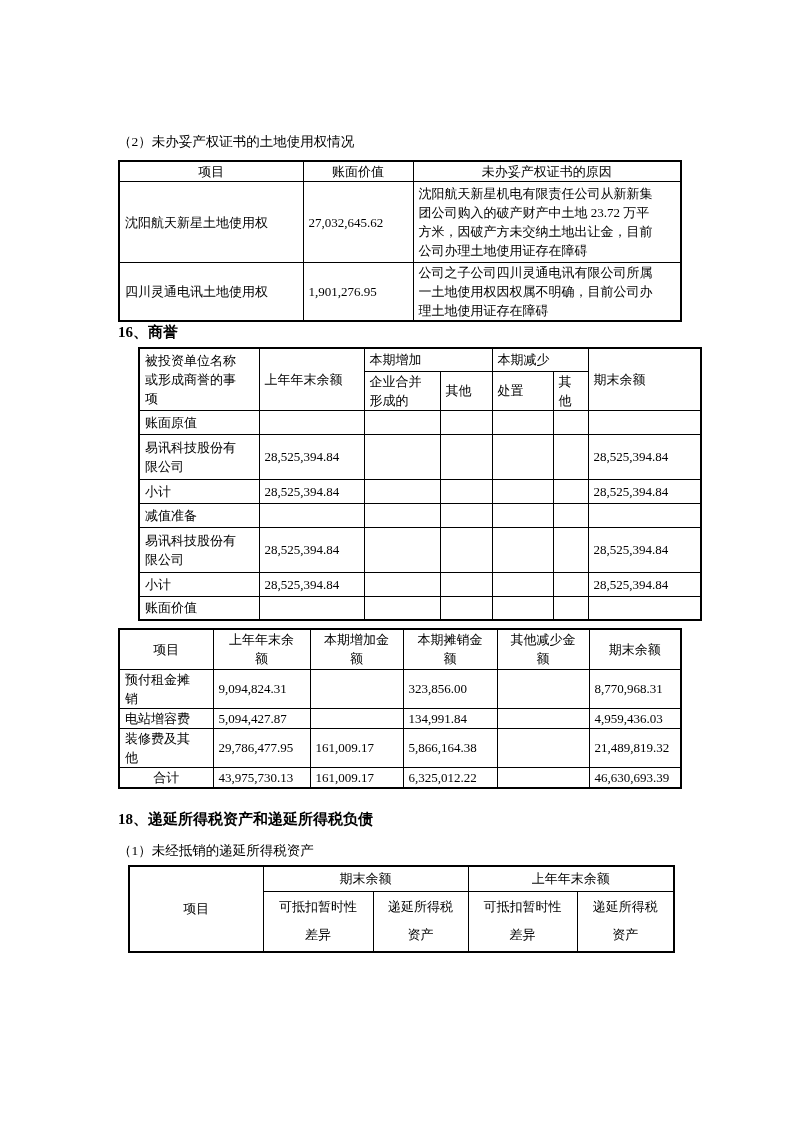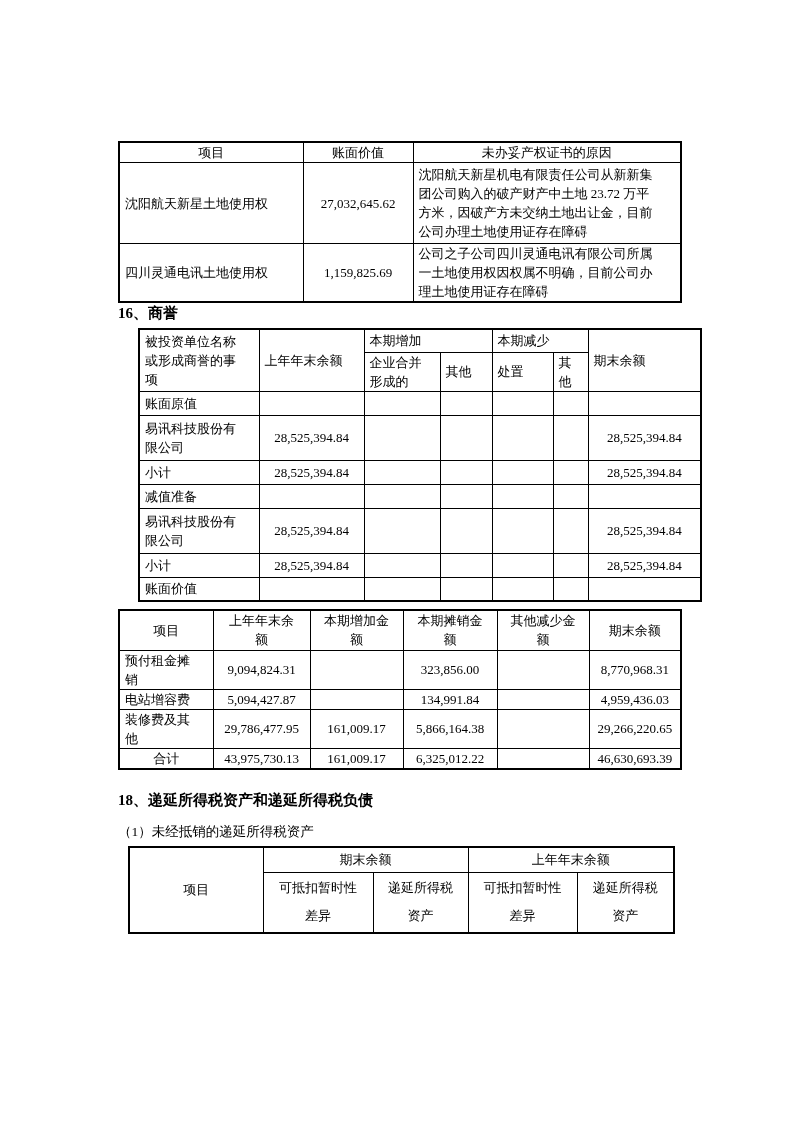--- a/index.html
+++ b/index.html
@@ -21,21 +21,21 @@
     border:1px solid #000;
     font-size:13px; font-weight:normal;
     padding:0 5px;
     line-height:19px;
     white-space:pre-line;
     overflow:hidden;
     vertical-align:middle;
     text-align:left;
   }
   .ctr { text-align:center; }
-  .num { text-align:center; }
+  .num { text-align:left; }
 
   
   .t-land { width:562px; margin-top:9px; }
   .t-land tr.hrow { height:19px; }
   .t-land tr.r1 { height:81px; }
   .t-land tr.r2 { height:57px; }
 
   
   .t-goodwill { width:562px; margin-top:4px;margin-left:20px; }
   .t-goodwill tr.h1 { height:23px; }
@@ -63,20 +63,21 @@
   .t-dtax tr.h2 th { line-height:28px; }
 
   .pageno { margin-top:26px; text-align:center; font-size:12px; line-height:14px; }
 </style>
 </head>
 <body>
 
 <div class="page">
   <div class="content">
 
+    <p class="sub-heading">（2）未办妥产权证书的土地使用权情况</p>
 
     <table class="t-land">
       <colgroup>
           <col style="width:184px">
           <col style="width:110px">
           <col style="width:268px">
         </colgroup>
       <tbody>
           <tr class="hrow">
         <th class="ctr">项目</th>
@@ -86,21 +87,21 @@
       <tr class="r1">
         <td>沈阳航天新星土地使用权</td>
         <td class="num">27,032,645.62</td>
         <td>沈阳航天新星机电有限责任公司从新新集
 团公司购入的破产财产中土地 23.72 万平
 方米，因破产方未交纳土地出让金，目前
 公司办理土地使用证存在障碍</td>
       </tr>
       <tr class="r2">
         <td>四川灵通电讯土地使用权</td>
-        <td class="num">1,159,825.69</td>
+        <td class="num">1,901,276.95</td>
         <td>公司之子公司四川灵通电讯有限公司所属
 一土地使用权因权属不明确，目前公司办
 理土地使用证存在障碍</td>
       </tr>
     </tbody>
       </table>
 
     <p class="sec-heading gap16">16、商誉</p>
 
     <table class="t-goodwill">
@@ -239,21 +240,21 @@
         <td class="num"></td>
         <td class="num">4,959,436.03</td>
       </tr>
       <tr class="d">
         <td>装修费及其
 他</td>
         <td class="num">29,786,477.95</td>
         <td class="num">161,009.17</td>
         <td class="num">5,866,164.38</td>
         <td class="num"></td>
-        <td class="num">29,266,220.65</td>
+        <td class="num">21,489,819.32</td>
       </tr>
       <tr class="s">
         <td class="ctr">合计</td>
         <td class="num">43,975,730.13</td>
         <td class="num">161,009.17</td>
         <td class="num">6,325,012.22</td>
         <td class="num"></td>
         <td class="num">46,630,693.39</td>
       </tr>
     </tbody>

